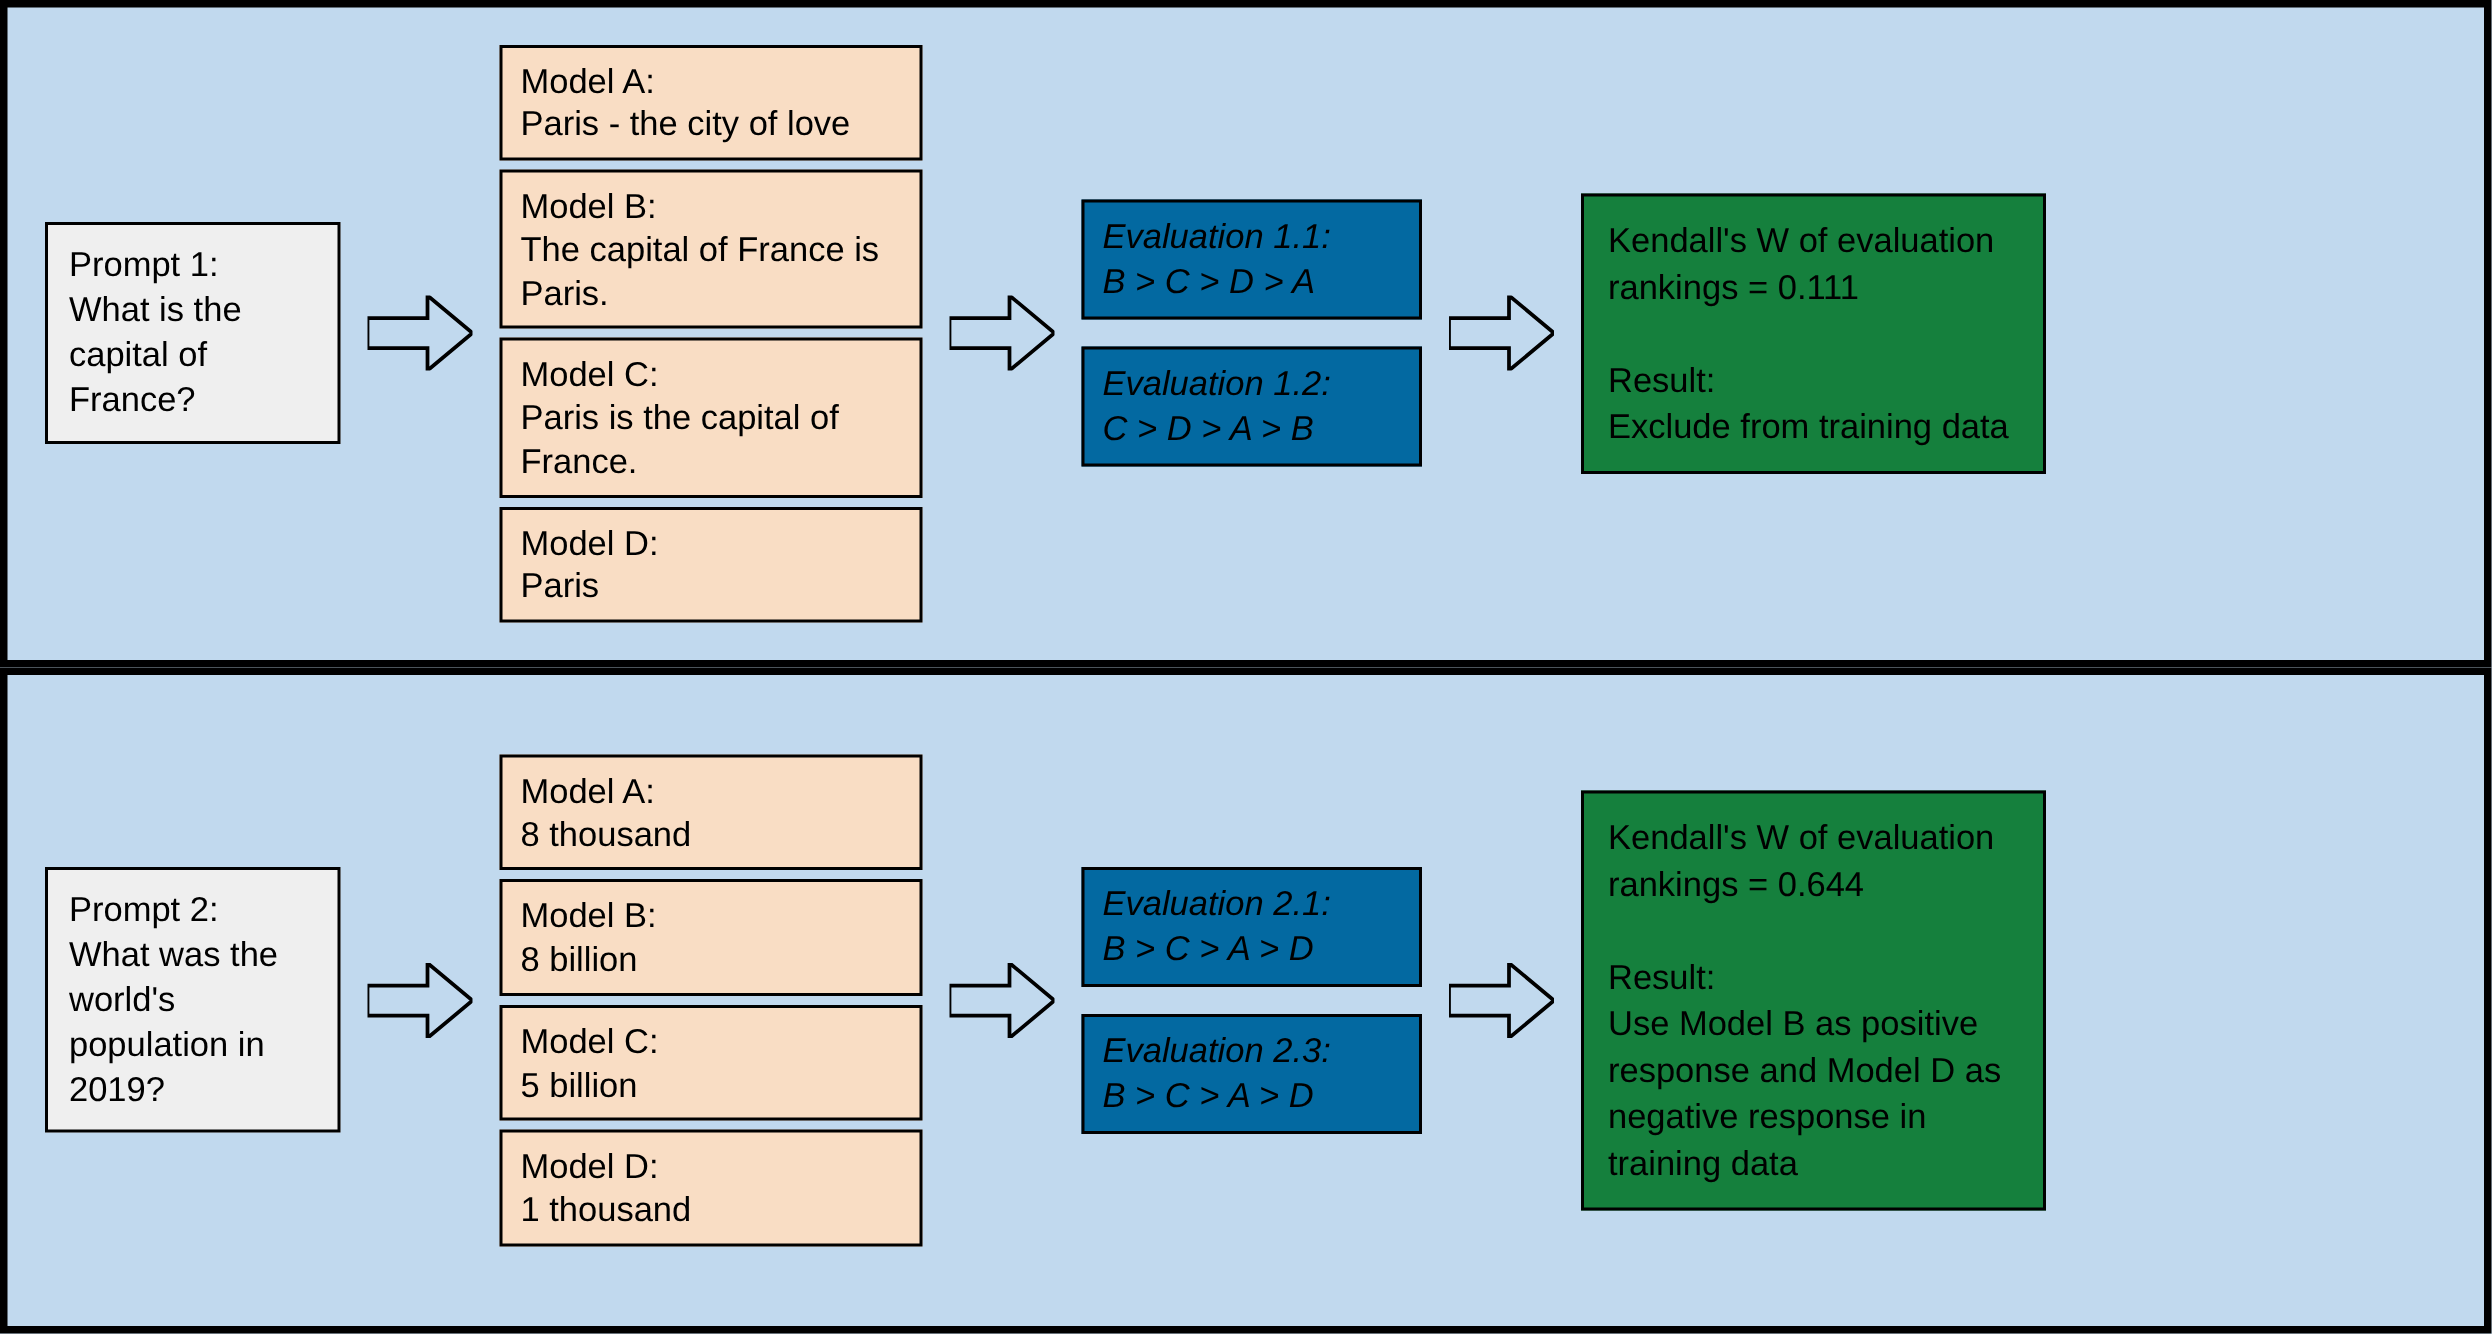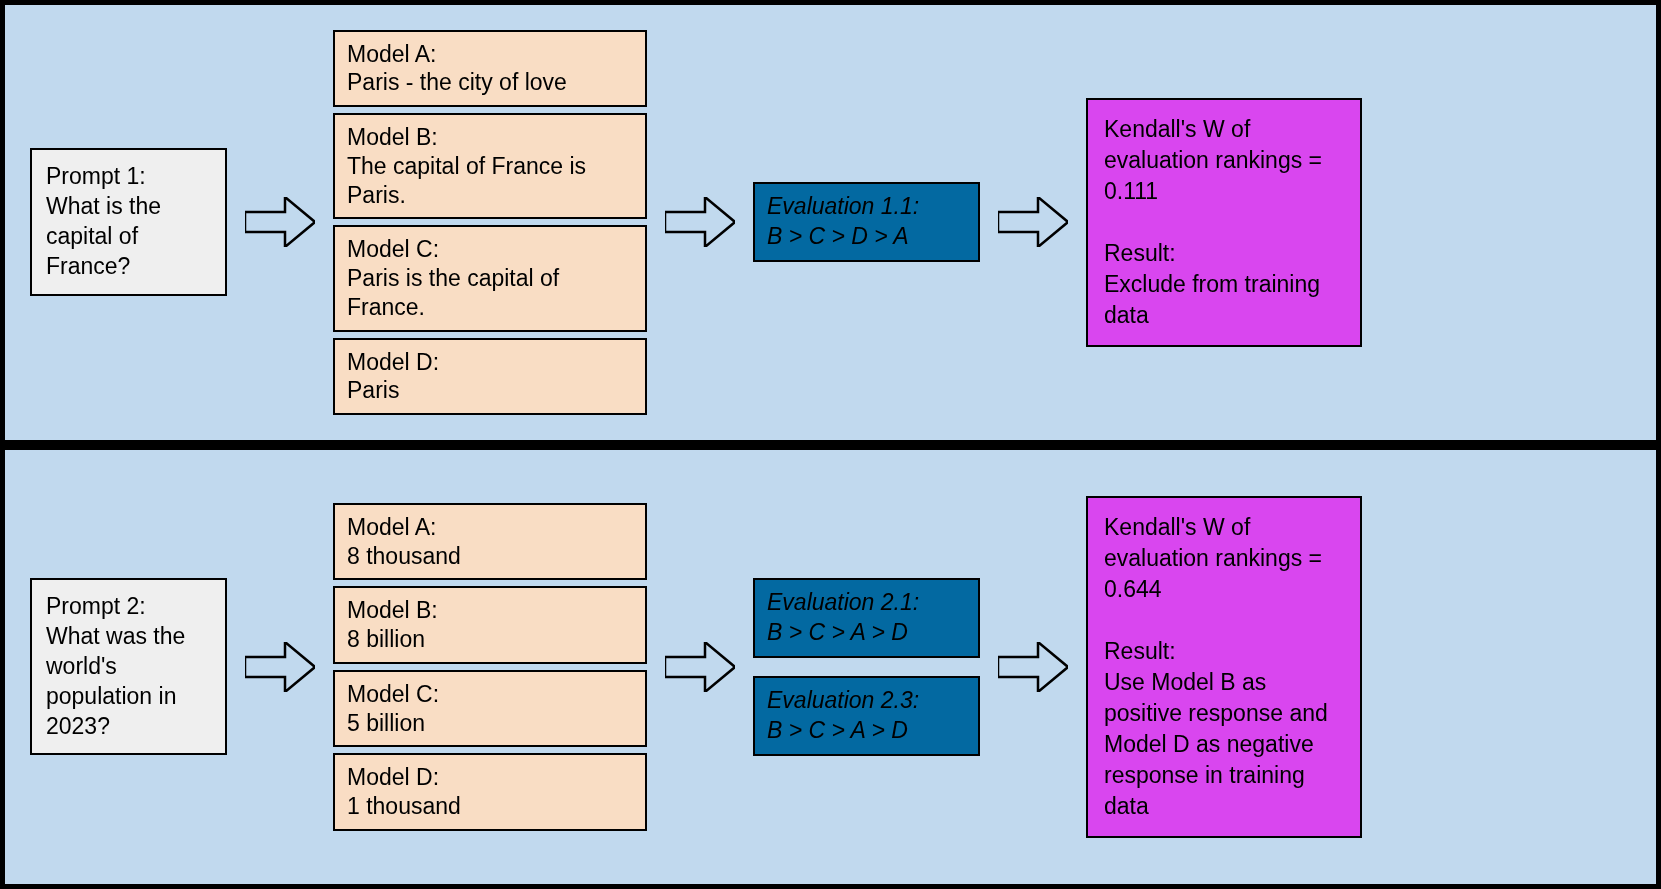--- a/index.html
+++ b/index.html
@@ -45,45 +45,45 @@
   }
   .models-col {
     display: flex;
     flex-direction: column;
     gap: 6px;
   }
   .model-box {
     background: #f9ddc4;
     border: 2px solid black;
     padding: 8px 12px;
-    width: 314px;
+    width: 282px;
     font-size: 23px;
     line-height: 1.25;
     box-sizing: border-box;
   }
   .evals-col {
     display: flex;
     flex-direction: column;
     gap: 18px;
   }
   .eval-box {
     background: #0369a1;
     border: 2px solid black;
     padding: 8px 12px;
     width: 227px;
     font-size: 23px;
     line-height: 1.3;
     box-sizing: border-box;
     font-style: italic;
   }
   .result-box {
-    background: #d946ef;
+    background: #15803d;
     border: 2px solid black;
     padding: 14px 16px;
-    width: 276px;
+    width: 310px;
     font-size: 23px;
     line-height: 1.35;
     box-sizing: border-box;
   }
   .model-label, .eval-label {
     white-space: pre-line;
   }
 </style>
 </head>
 <body>
@@ -115,40 +115,42 @@
 
     <div class="arrow">
       <svg width="70" height="50" viewBox="0 0 70 50">
         <polygon points="0,15 40,15 40,0 70,25 40,50 40,35 0,35" fill="#c1d9ee" stroke="black" stroke-width="2.5"></polygon>
       </svg>
     </div>
 
     <div class="evals-col">
       <div class="eval-box"><span class="eval-label">Evaluation 1.1:
 B &gt; C &gt; D &gt; A</span></div>
+      <div class="eval-box"><span class="eval-label">Evaluation 1.2:
+C &gt; D &gt; A &gt; B</span></div>
     </div>
 
     <div class="arrow">
       <svg width="70" height="50" viewBox="0 0 70 50">
         <polygon points="0,15 40,15 40,0 70,25 40,50 40,35 0,35" fill="#c1d9ee" stroke="black" stroke-width="2.5"></polygon>
       </svg>
     </div>
 
     <div class="result-box">
       <span class="model-label">Kendall's W of evaluation rankings = 0.111
 
 Result:
 Exclude from training data</span>
     </div>
   </div>
 
   <div class="panel">
     <div class="prompt-box">
       <span class="model-label">Prompt 2:
-What was the world's population in 2023?</span>
+What was the world's population in 2019?</span>
     </div>
 
     <div class="arrow">
       <svg width="70" height="50" viewBox="0 0 70 50">
         <polygon points="0,15 40,15 40,0 70,25 40,50 40,35 0,35" fill="#c1d9ee" stroke="black" stroke-width="2.5"></polygon>
       </svg>
     </div>
 
     <div class="models-col">
       <div class="model-box"><span class="model-label">Model A:

